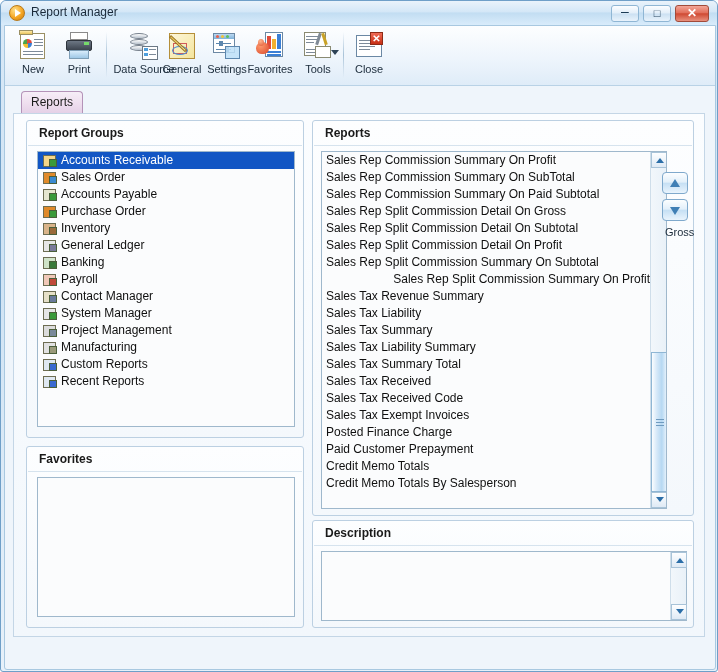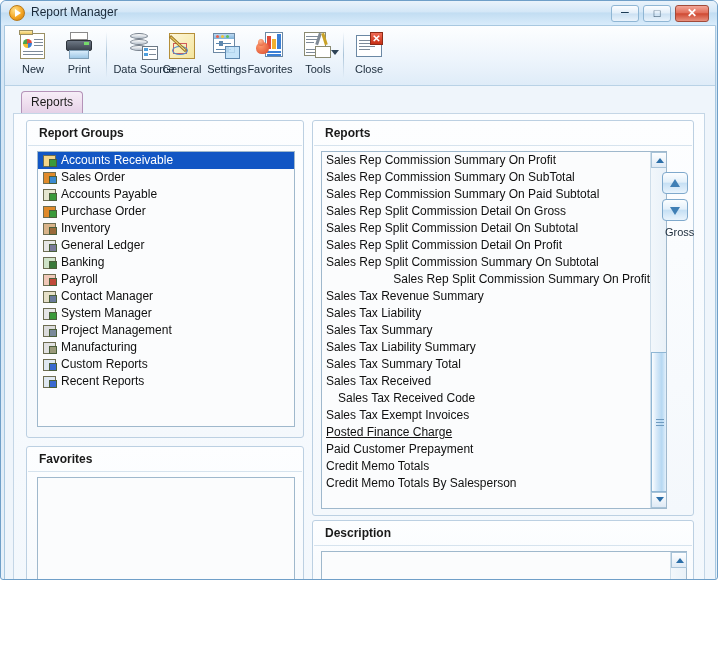--- a/index.html
+++ b/index.html
@@ -9,21 +9,21 @@
   body {
     width: 718px; height: 672px;
     font-family: "Liberation Sans", sans-serif;
     font-size: 11px;
     overflow: hidden;
   }
 
   
   #window {
     position: absolute; left: 0; top: 0;
-    width: 718px; height: 580px;
+    width: 718px; height: 672px;
     box-sizing: border-box;
     border: 1px solid #6f9fc8;
     border-radius: 6px 6px 3px 3px;
     background: linear-gradient(to bottom, #d9e9f7 0%, #cfe3f4 40%, #e7f1fa 100%);
     overflow: hidden;
   }
   #window-inner-border {
     position: absolute; left: 3px; top: 24px;
     width: 712px; height: 645px;
     box-sizing: border-box;
@@ -466,23 +466,23 @@
             <div class="lb-item" style="width: 328px; box-sizing: border-box;">Sales Rep Split Commission Detail On Subtotal</div>
             <div class="lb-item" style="width: 328px; box-sizing: border-box;">Sales Rep Split Commission Detail On Profit</div>
             <div class="lb-item" style="width: 328px; box-sizing: border-box;">Sales Rep Split Commission Summary On Subtotal</div>
             <div class="lb-item" style="width: 328px; box-sizing: border-box; text-align: right;">Sales Rep Split Commission Summary On Profit</div>
             <div class="lb-item" style="width: 328px; box-sizing: border-box;">Sales Tax Revenue Summary</div>
             <div class="lb-item" style="width: 328px; box-sizing: border-box;">Sales Tax Liability</div>
             <div class="lb-item" style="width: 328px; box-sizing: border-box;">Sales Tax Summary</div>
             <div class="lb-item" style="width: 328px; box-sizing: border-box;">Sales Tax Liability Summary</div>
             <div class="lb-item" style="width: 328px; box-sizing: border-box;">Sales Tax Summary Total</div>
             <div class="lb-item" style="width: 328px; box-sizing: border-box;">Sales Tax Received</div>
-            <div class="lb-item" style="width: 328px; box-sizing: border-box; margin-left: 12px;">Sales Tax Received Code</div>
+            <div class="lb-item" style="width: 328px; box-sizing: border-box;">Sales Tax Received Code</div>
             <div class="lb-item" style="width: 328px; box-sizing: border-box;">Sales Tax Exempt Invoices</div>
-            <div class="lb-item" style="width: 328px; box-sizing: border-box; text-decoration: underline;">Posted Finance Charge</div>
+            <div class="lb-item" style="width: 328px; box-sizing: border-box;">Posted Finance Charge</div>
             <div class="lb-item" style="width: 328px; box-sizing: border-box;">Paid Customer Prepayment</div>
             <div class="lb-item" style="width: 328px; box-sizing: border-box;">Credit Memo Totals</div>
             <div class="lb-item" style="width: 328px; box-sizing: border-box;">Credit Memo Totals By Salesperson</div>
           </div>
 
         <div class="vscroll" style="right:0; top:0; bottom:0;">
           <div class="sb-btn up" style="top:0;">
             <div class="arr"></div>
           </div>
           <div class="sb-thumb" style="top:200px; height:140px;">

